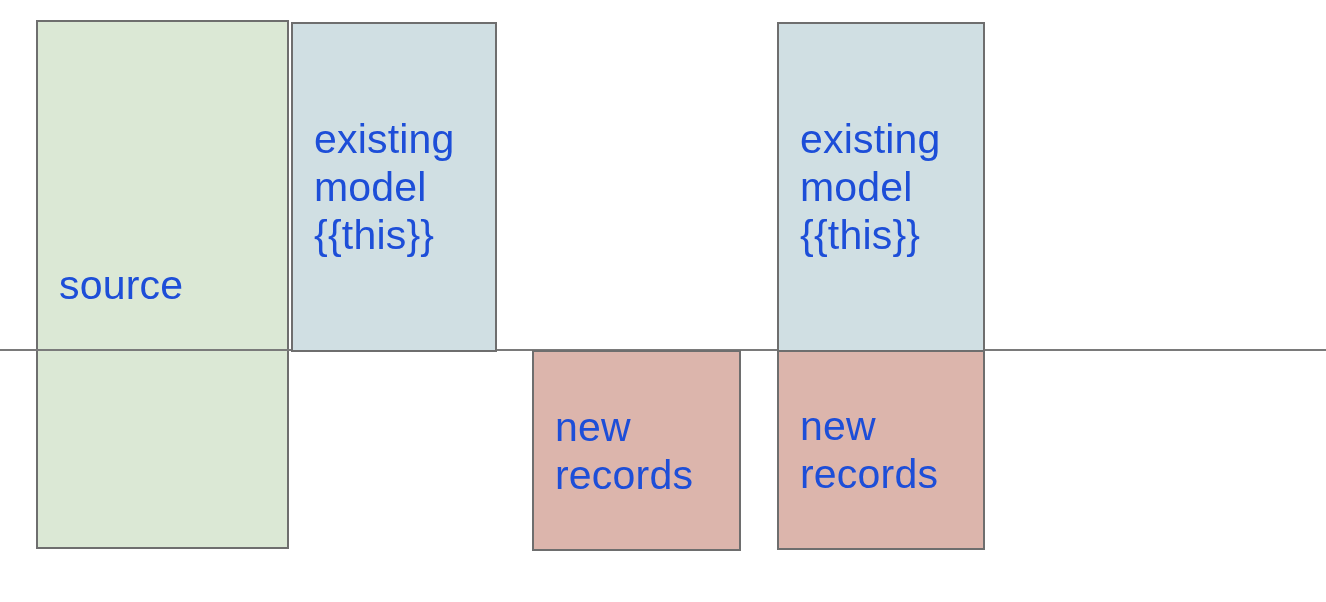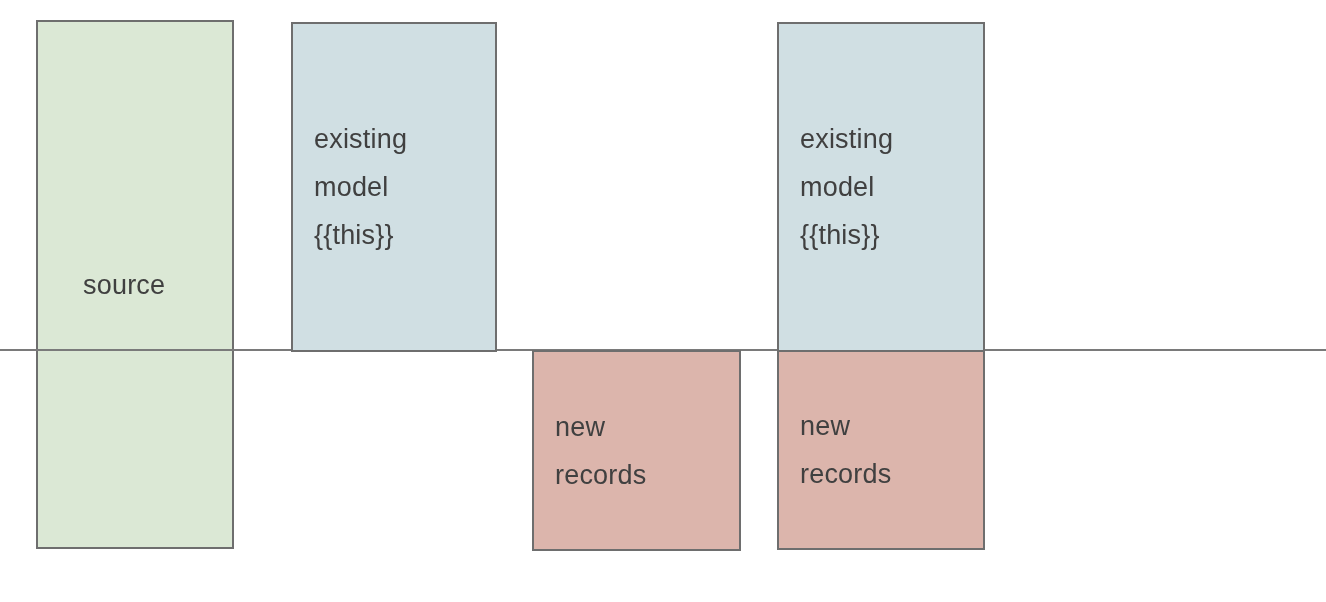--- a/index.html
+++ b/index.html
@@ -27,28 +27,28 @@
     position: absolute;
     box-sizing: border-box;
     border: 2px solid #6e6e6e;
     display: flex;
     align-items: center;
   }
   .box .label {
     display: block;
     padding-left: 21px;
     padding-right: 8px;
-    font-size: 27px;
+    font-size: 41px;
     line-height: 48px;
-    color: #404040;
+    color: #1d4ed8;
     white-space: pre-line;
     letter-spacing: 0.2px;
   }
   
-  .box-source          { left: 36px;   top: 20px;  width: 198px; height: 529px; z-index: 1; padding-left: 24px; }
+  .box-source          { left: 36px;   top: 20px;  width: 253px; height: 529px; z-index: 1; }
   .box-existing-left   { left: 291px;  top: 22px;  width: 206px; height: 330px; z-index: 3; }
   .box-new-left        { left: 532px;  top: 350px; width: 209px; height: 201px; z-index: 3; }
   .box-existing-right  { left: 777px;  top: 22px;  width: 208px; height: 330px; z-index: 3; }
   .box-new-right       { left: 777px;  top: 350px; width: 208px; height: 200px; z-index: 3; }
   .box-full-refresh    { left: 1041px; top: 18px;  width: 210px; height: 531px; z-index: 4; }
 </style>
 </head>
 <body>
 
 <div class="stage">

